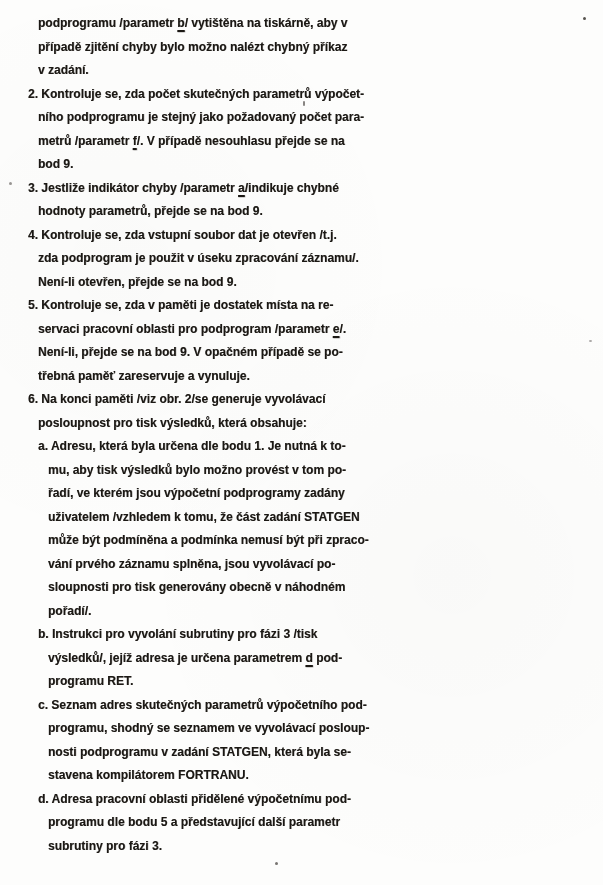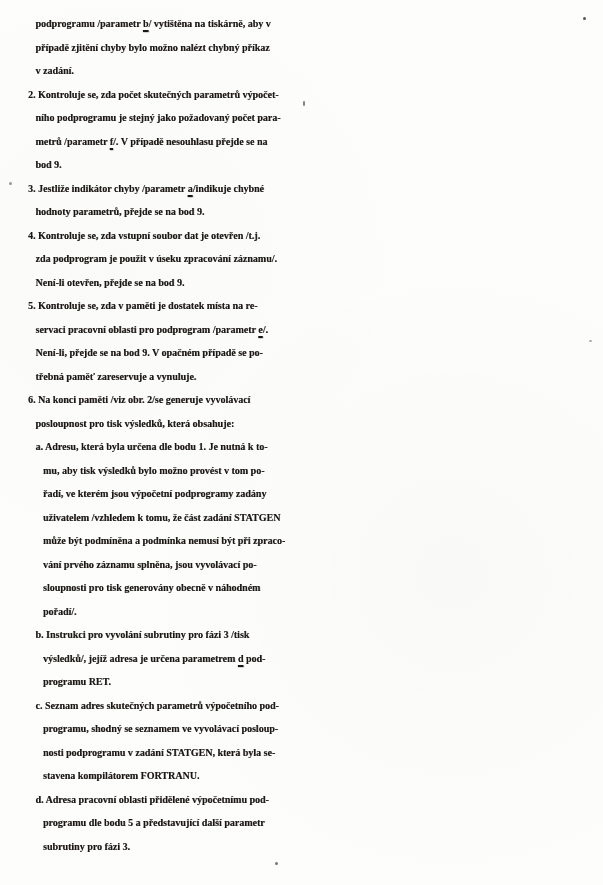--- a/index.html
+++ b/index.html
@@ -23,22 +23,22 @@
     background:
       radial-gradient(circle at 20% 30%, rgba(0,0,0,0.012), transparent 40%),
       radial-gradient(circle at 75% 65%, rgba(0,0,0,0.015), transparent 45%),
       var(--paper);
   }
   .typewriter-text {
     position: absolute;
     top: 12px;
     left: 28px;
     right: 0;
-    font-family: Liberation Serif, serif;
-    font-size: 10px;
+    font-family: Liberation Sans, sans-serif;
+    font-size: 12px;
     font-weight: 700;
     line-height: 23.5px;
     color: var(--ink);
     white-space: pre;
     letter-spacing: 0px;
     text-shadow: 0.4px 0.4px 0.5px rgba(20,15,10,0.45);
   }
   .typewriter-text .line {
     height: 23.5px;
   }

